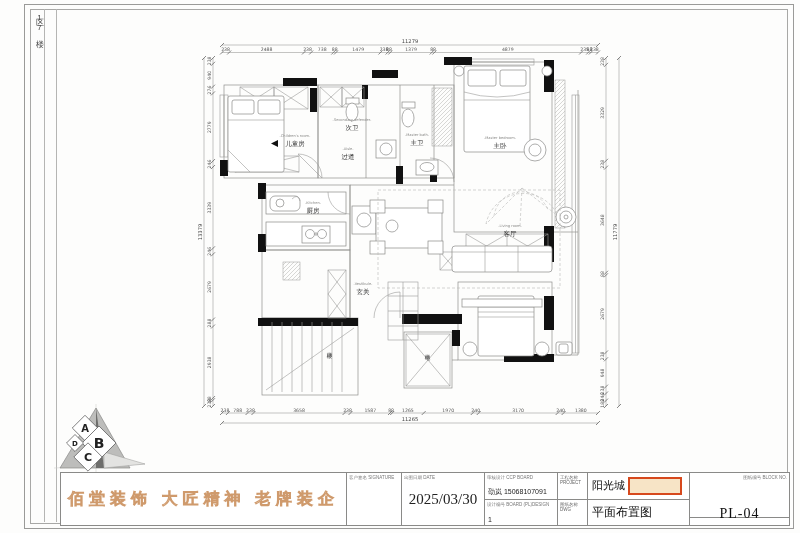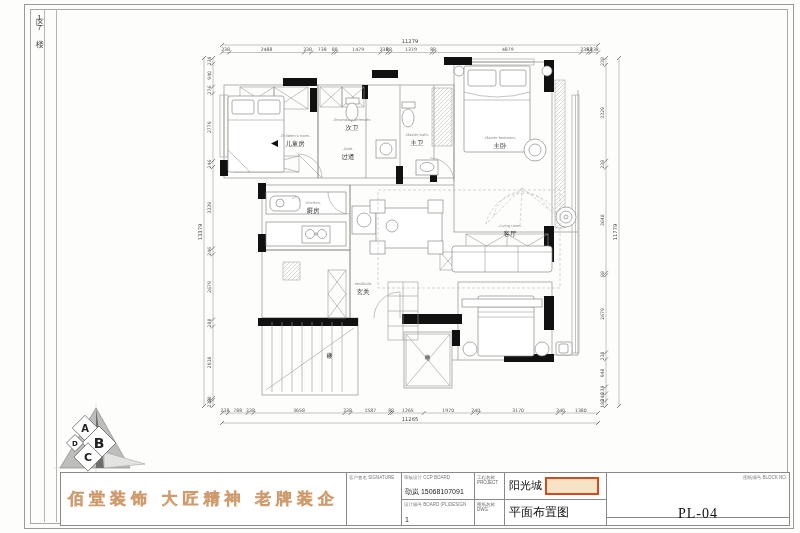--- a/index.html
+++ b/index.html
@@ -437,20 +437,24 @@
     </g>
   </svg>
 
   <div class="tb">
     <div class="cell logo-cell">
       <span class="slogan">佰堂装饰 大匠精神 老牌装企</span>
     </div>
     <div class="cell sig-cell">
       <span class="lbl">客户签名 SIGNATURE</span>
     </div>
+    <div class="cell date-cell">
+      <span class="lbl">出图日期 DATE</span>
+      <div class="bigdate">2025/03/30</div>
+    </div>
     <div class="col contact">
       <div class="half">
         <span class="lbl">审核设计 CCP BOARD</span>
         <div class="mid">劭岚 15068107091</div>
       </div>
       <div class="half">
         <span class="lbl">设计编号 BOARD (PL)DESIGN</span>
         <div class="mid">1</div>
       </div>
     </div>

